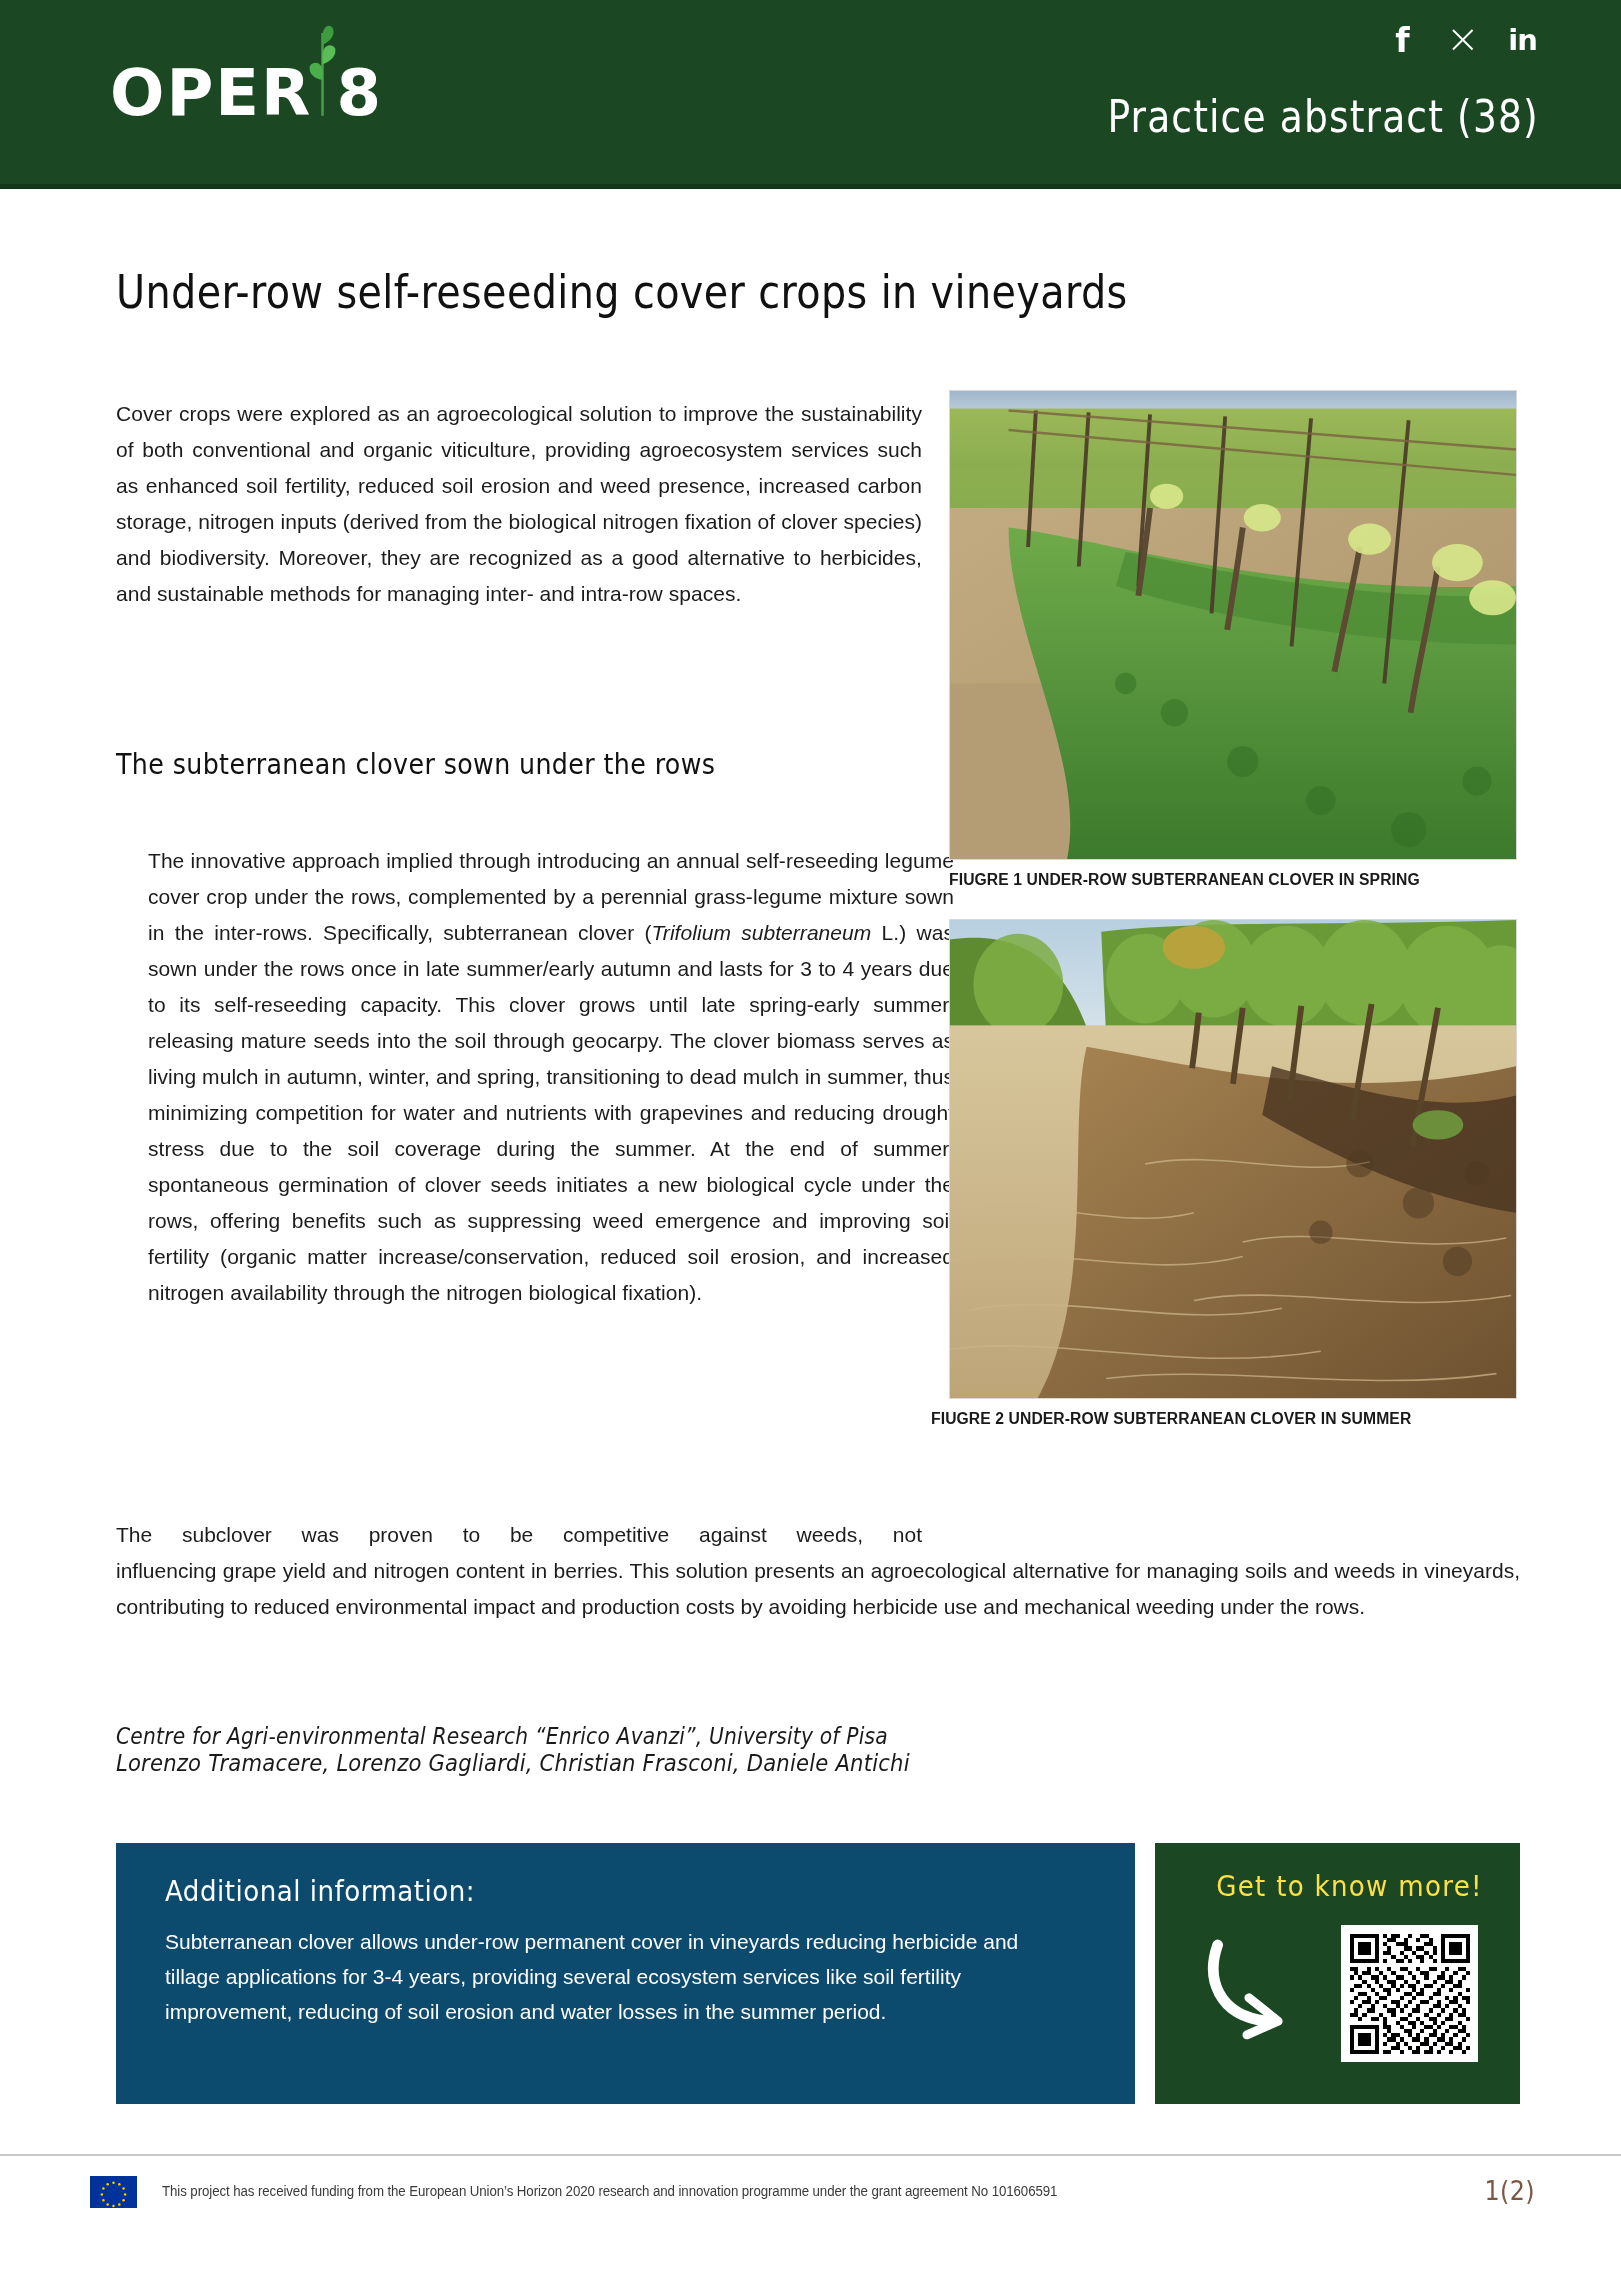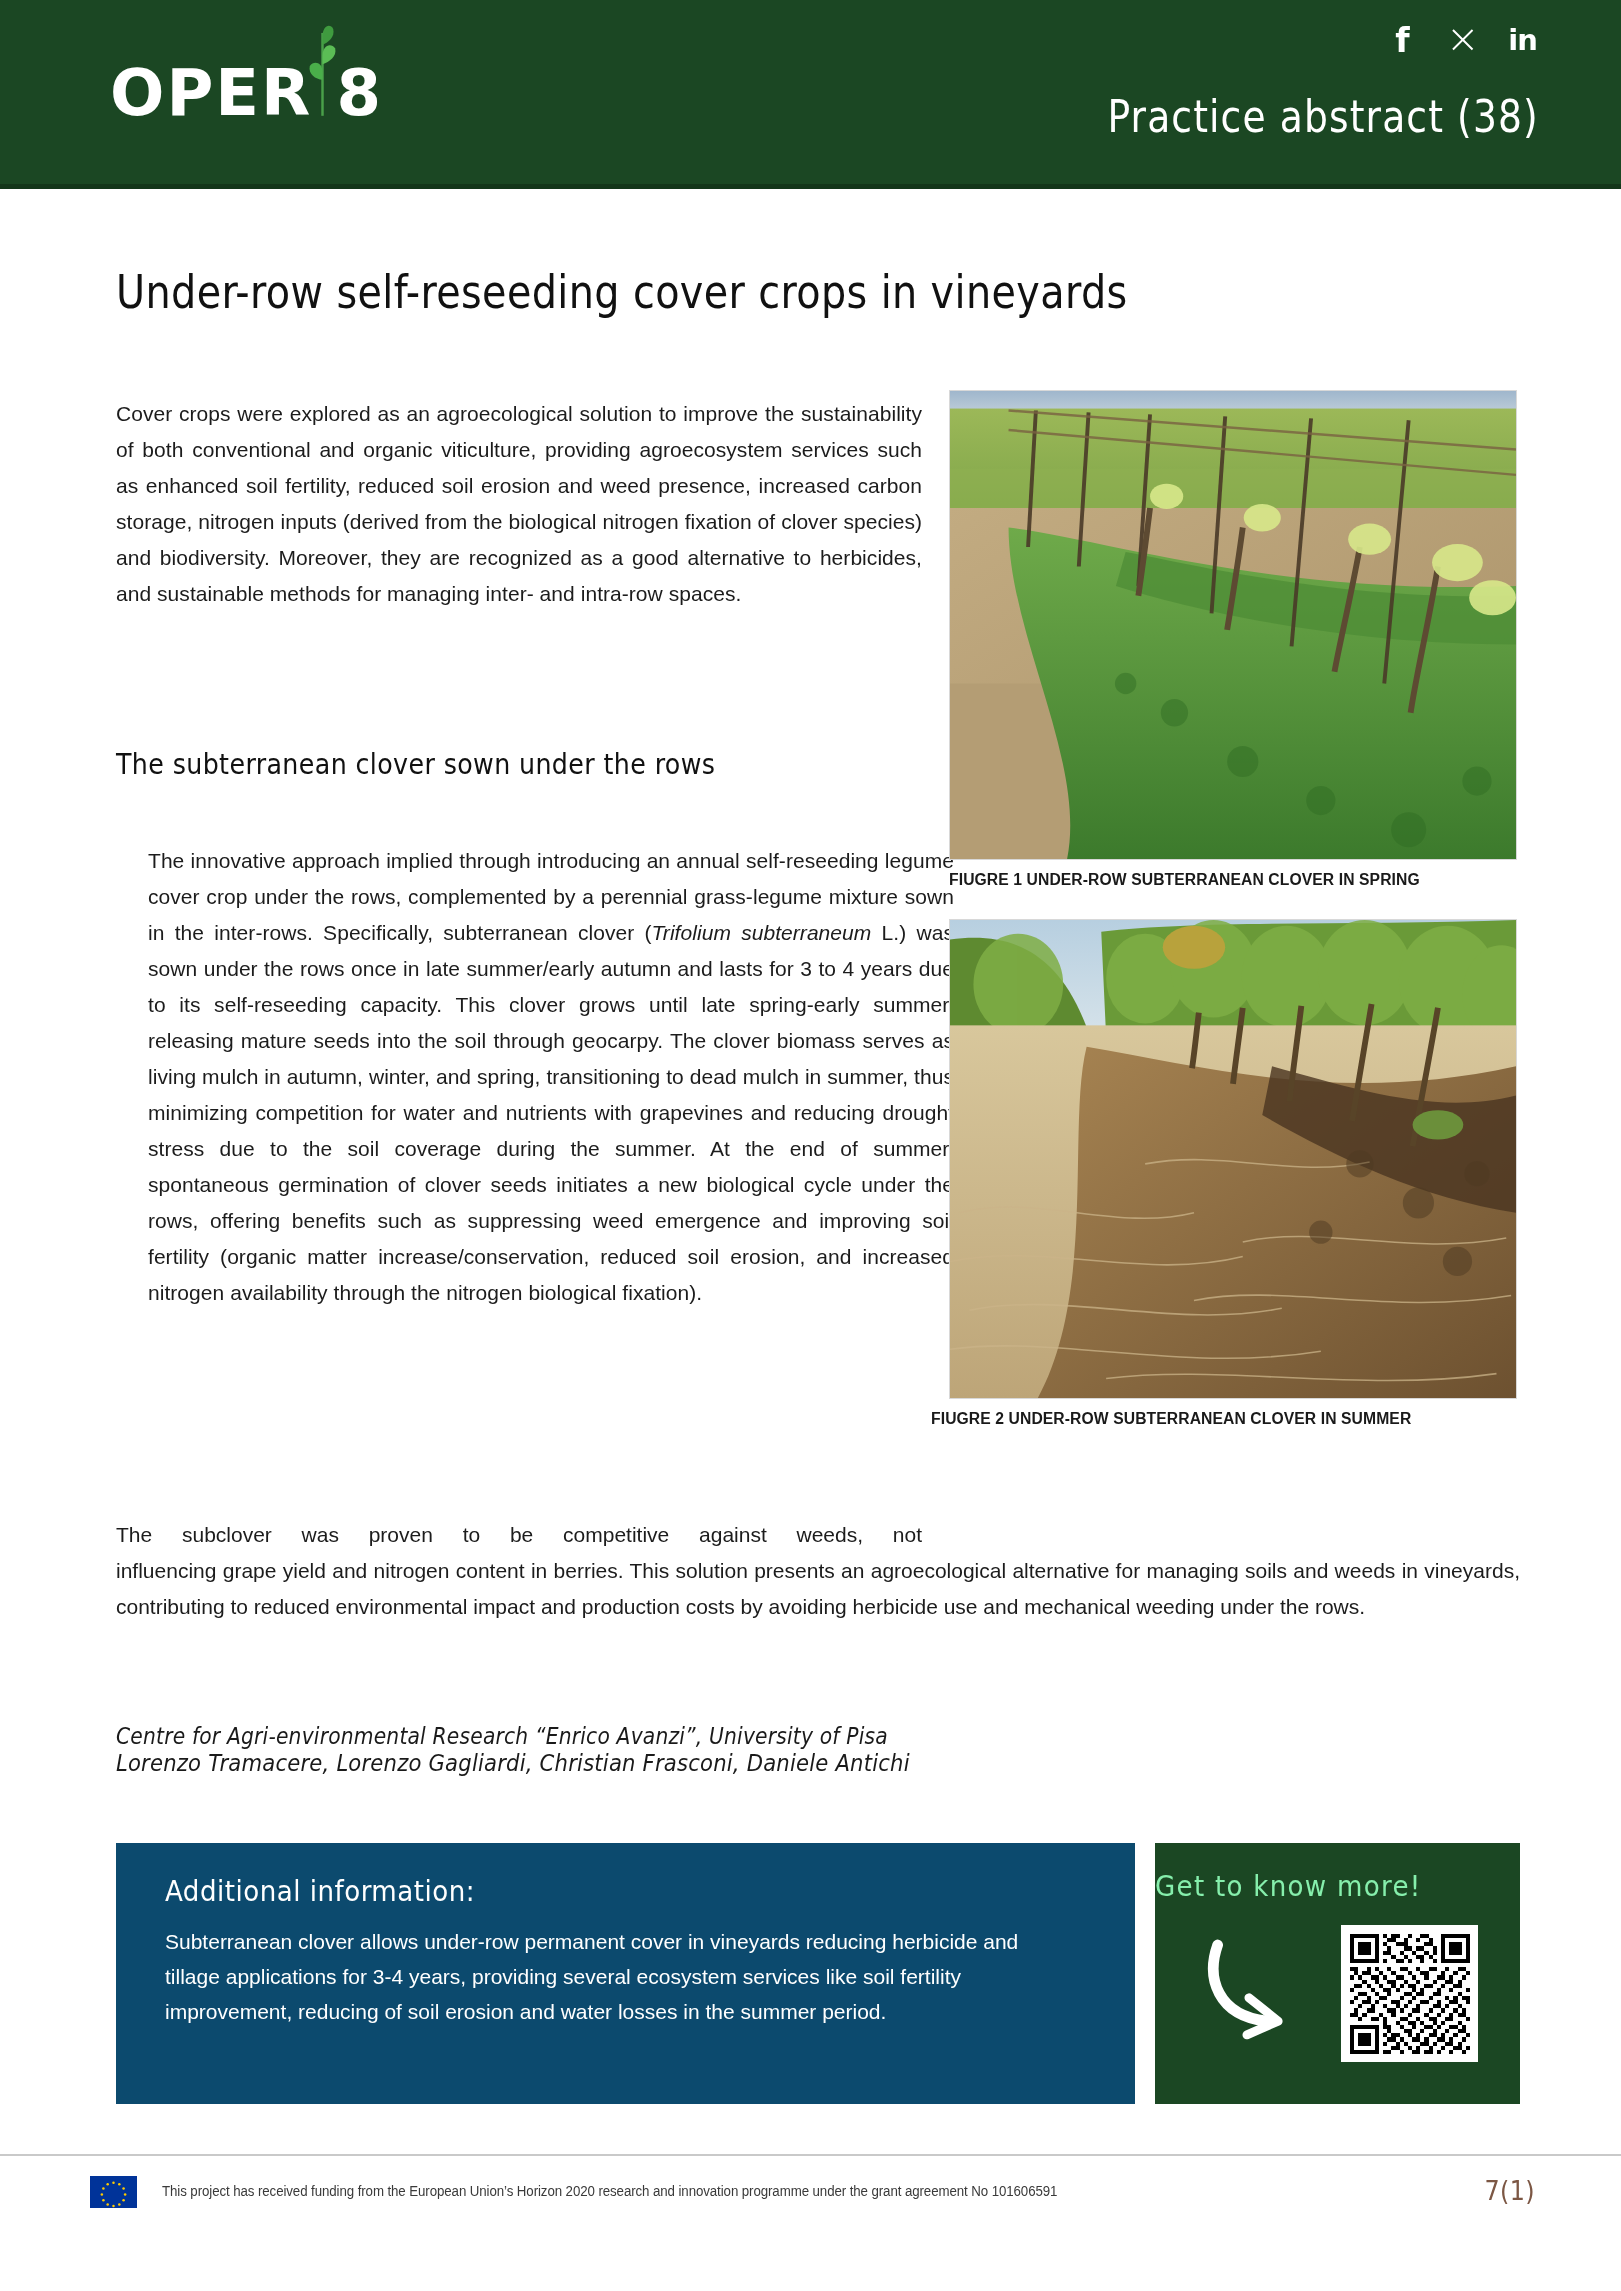--- a/index.html
+++ b/index.html
@@ -217,25 +217,26 @@
 
   .qr-box {
     position: absolute;
     left: 1155px; top: 1843px;
     width: 365px; height: 261px;
     background: #1b4723;
     box-sizing: border-box;
   }
   .qr-title {
     position: absolute;
-    left: 0; top: 25.5px;
+    left: 12px; top: 25.5px;
     width: 365px;
+    text-align: center;
     font-family: "Liberation Sans Narrow", "DejaVu Sans Condensed", "Liberation Sans", sans-serif;
     font-size: 29px;
-    color: #86efac;
+    color: #fde047;
     letter-spacing: 1.3px;
   }
   .qr-arrow {
     position: absolute;
     left: 47px; top: 90px;
     width: 127px; height: 108px;
   }
   .qr-code {
     position: absolute;
     left: 186px; top: 82px;
@@ -709,14 +710,14 @@
       <circle cx="24" cy="31" r="1.3"></circle>
         <circle cx="18" cy="29.4" r="1.3"></circle>
       <circle cx="13.6" cy="25" r="1.3"></circle>
         <circle cx="12" cy="19" r="1.3"></circle>
       <circle cx="13.6" cy="13" r="1.3"></circle>
         <circle cx="18" cy="8.6" r="1.3"></circle>
     </g>
   </svg>
 </div>
 <div class="footer-text">This project has received funding from the European Union’s Horizon 2020 research and innovation programme under the grant agreement No 101606591</div>
-<div class="page-num">7(1)</div>
+<div class="page-num">1(2)</div>
 
 
 </body></html>

